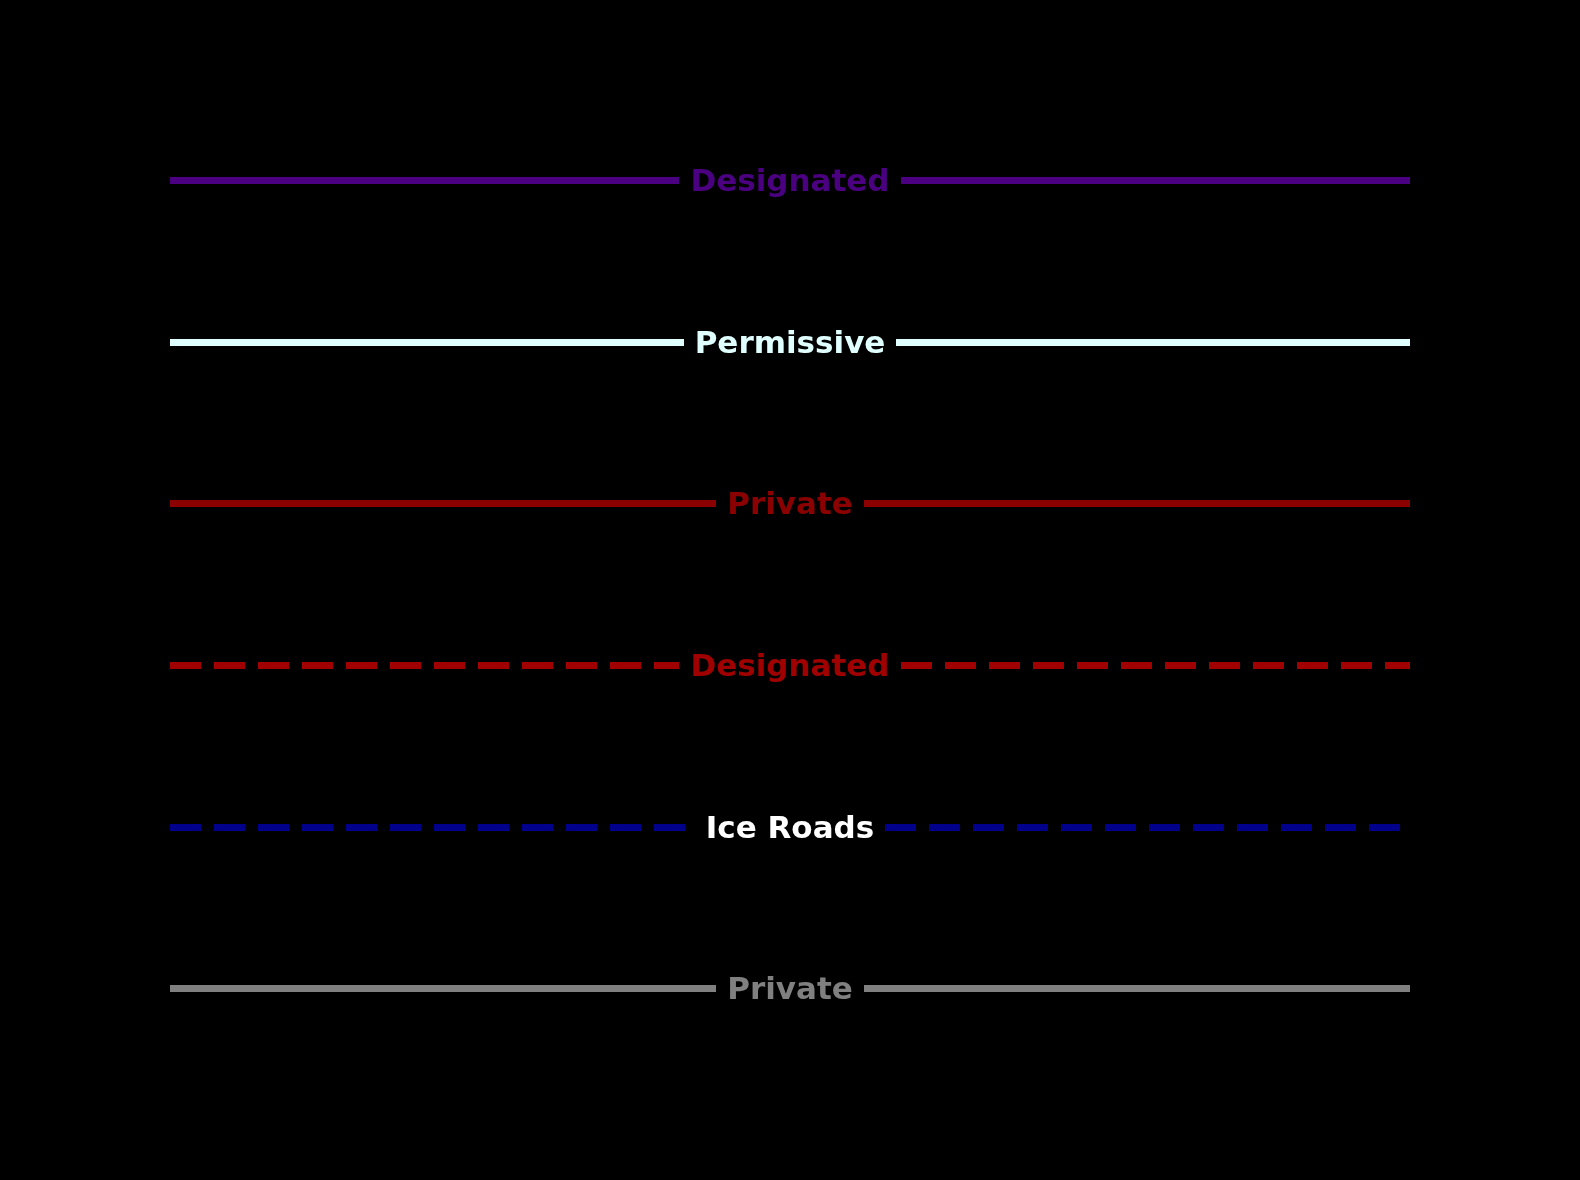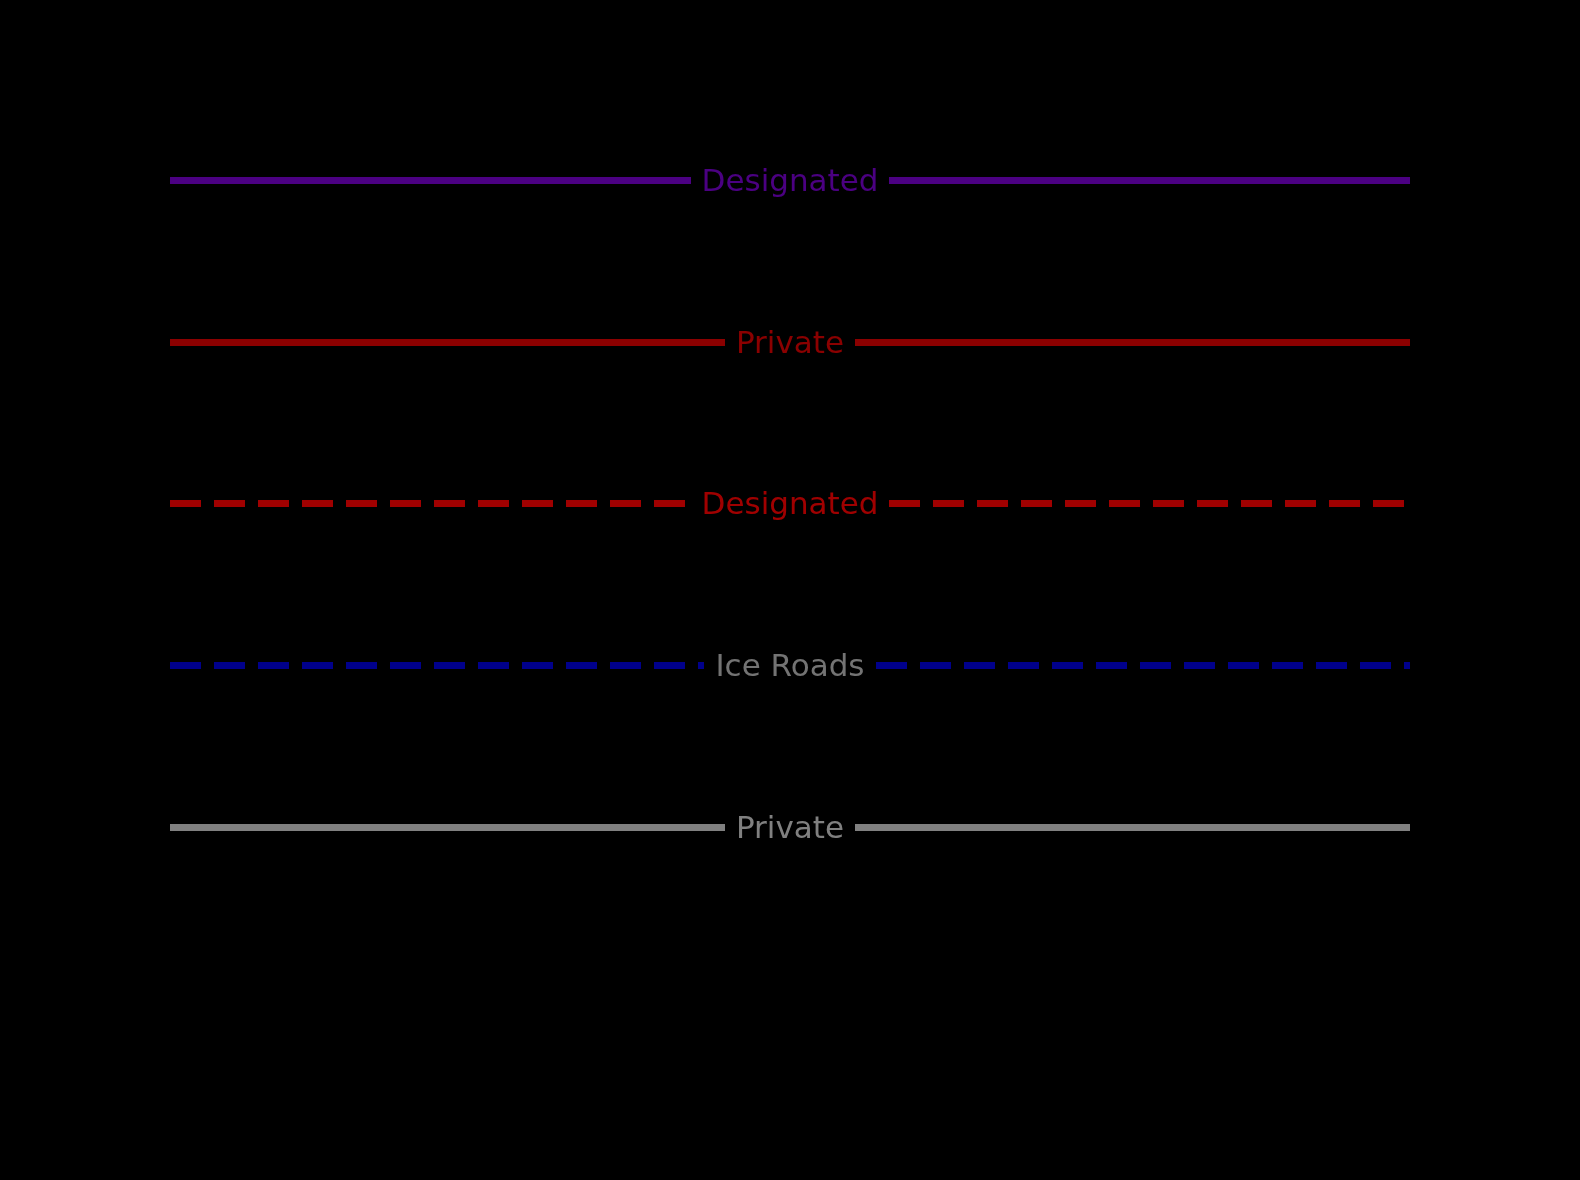--- a/index.html
+++ b/index.html
@@ -27,53 +27,58 @@
     gap: 9px;
   }
   .line {
     flex: 1 1 0;
     height: 7px;
     background: #888; 
   }
   .label {
     flex: 0 0 auto;
     font-size: 31px;
-    font-weight: normal;
+    font-weight: bold;
     line-height: 1;
     white-space: nowrap;
     padding: 0 2px;
   }
 </style>
 </head>
 <body style="background: rgb(0, 0, 0);">
 
 <div class="legend">
 
   <div class="legend-row">
     <span class="line" style="background: rgb(75, 0, 130);"></span>
     <span class="label" style="color: rgb(75, 0, 130);">Designated</span>
     <span class="line" style="background: rgb(75, 0, 130);"></span>
   </div>
 
+  <div class="legend-row">
+    <span class="line" style="background: rgb(224, 255, 255);"></span>
+    <span class="label" style="color: rgb(224, 255, 255);">Permissive</span>
+    <span class="line" style="background: rgb(224, 255, 255);"></span>
+  </div>
 
   <div class="legend-row">
     <span class="line" style="background: rgb(139, 0, 0);"></span>
     <span class="label" style="color: rgb(139, 0, 0);">Private</span>
     <span class="line" style="background: rgb(139, 0, 0);"></span>
   </div>
 
   <div class="legend-row">
     <span class="line" style="background: repeating-linear-gradient(to right, rgb(160, 0, 0) 0px, rgb(160, 0, 0) 31px, transparent 31px, transparent 44px);"></span>
     <span class="label" style="color: rgb(160, 0, 0);">Designated</span>
     <span class="line" style="background: repeating-linear-gradient(to right, rgb(160, 0, 0) 0px, rgb(160, 0, 0) 31px, transparent 31px, transparent 44px);"></span>
   </div>
 
   <div class="legend-row">
     <span class="line" style="background: repeating-linear-gradient(to right, rgb(0, 0, 139) 0px, rgb(0, 0, 139) 31px, transparent 31px, transparent 44px);"></span>
-    <span class="label" style="color: #737373;">Ice Roads</span>
+    <span class="label" style="color: #ffffff;">Ice Roads</span>
     <span class="line" style="background: repeating-linear-gradient(to right, rgb(0, 0, 139) 0px, rgb(0, 0, 139) 31px, transparent 31px, transparent 44px);"></span>
   </div>
 
   <div class="legend-row">
     <span class="line" style="background: rgb(128, 128, 128);"></span>
     <span class="label" style="color: rgb(128, 128, 128);">Private</span>
     <span class="line" style="background: rgb(128, 128, 128);"></span>
   </div>
 
 </div>

